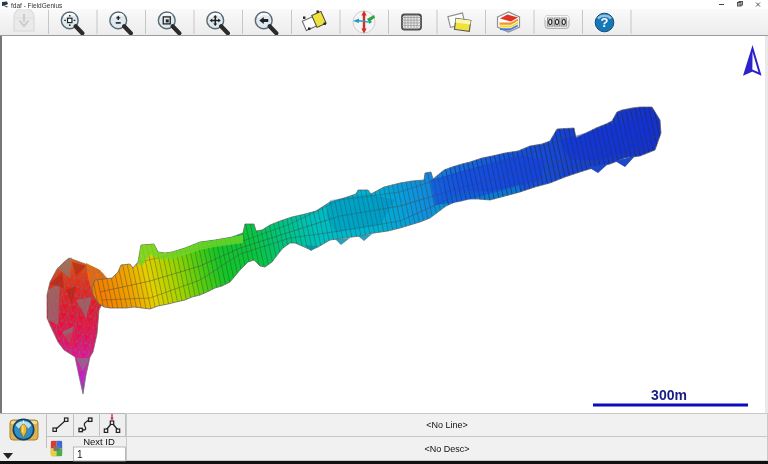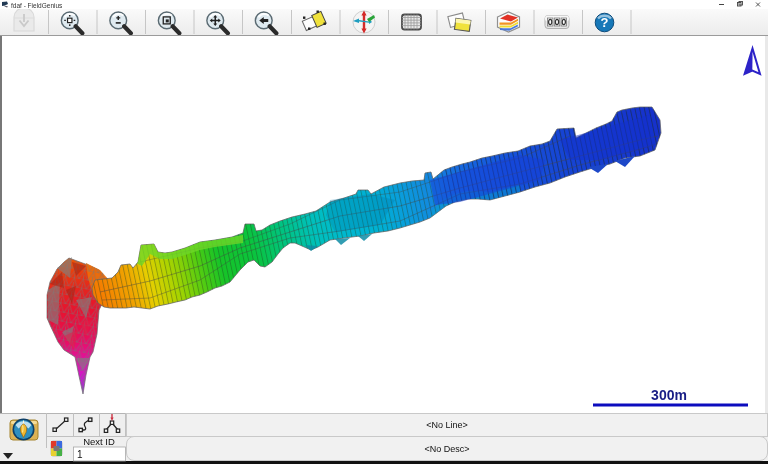--- a/index.html
+++ b/index.html
@@ -7,21 +7,21 @@
   #titlebar{position:absolute;left:0;top:0;width:768px;height:9px;background:#ffffff;}
   #title-text{position:absolute;left:11px;top:1.5px;font-size:6.5px;color:#333;letter-spacing:0px;}
   #toolbar{position:absolute;left:0;top:9px;width:768px;height:26px;background:linear-gradient(#fafafa,#ececec);border-bottom:1px solid #9b9b9b;}
   #winframe{position:absolute;left:0;top:36px;width:768px;height:377px;border-left:2px solid #777;box-sizing:border-box;}
   #rightstrip{position:absolute;left:765px;top:36px;width:3px;height:377px;background:#e9e9e9;}
   #meshsvg{position:absolute;left:0;top:0;width:768px;height:464px;}
   #bottom{position:absolute;left:0;top:413px;width:768px;height:51px;background:#efefef;border-top:1px solid #b5b5b5;box-sizing:border-box;}
   #blackstrip{position:absolute;left:0;top:461px;width:768px;height:3px;background:#111;}
   .bbar{position:absolute;left:126px;width:642px;background:#f1f1f1;border:1px solid #c9c9c9;box-sizing:border-box;font-size:9px;color:#111;text-align:center;}
   #noline{top:413px;height:24px;line-height:23px;}
-  #nodesc{top:436px;height:25px;line-height:24px;border-radius:8px;}
+  #nodesc{top:436px;height:25px;line-height:24px;}
 </style>
 </head>
 <body>
 
 <svg id="meshsvg" viewBox="0 0 768 464" xmlns="http://www.w3.org/2000/svg">
   <defs>
     <linearGradient id="bandgrad" x1="100" y1="290" x2="660" y2="120" gradientUnits="userSpaceOnUse">
       <stop offset="0" stop-color="#f57d00"></stop>
       <stop offset="0.05" stop-color="#f0a300"></stop>
       <stop offset="0.085" stop-color="#e6cf00"></stop>

